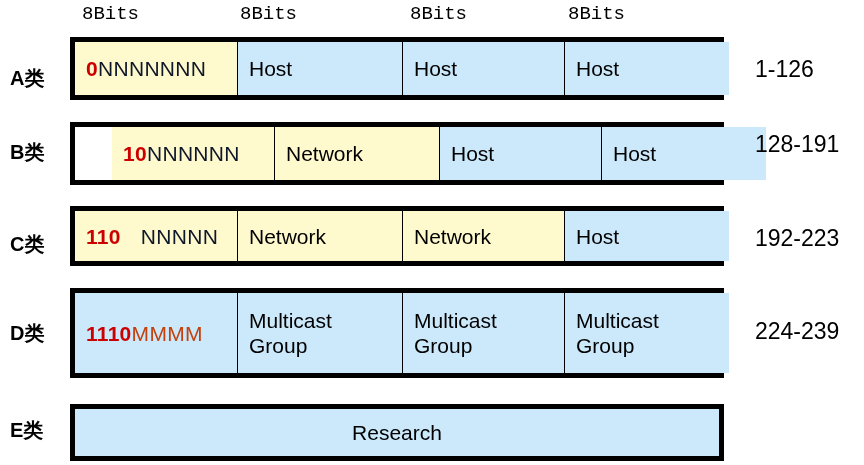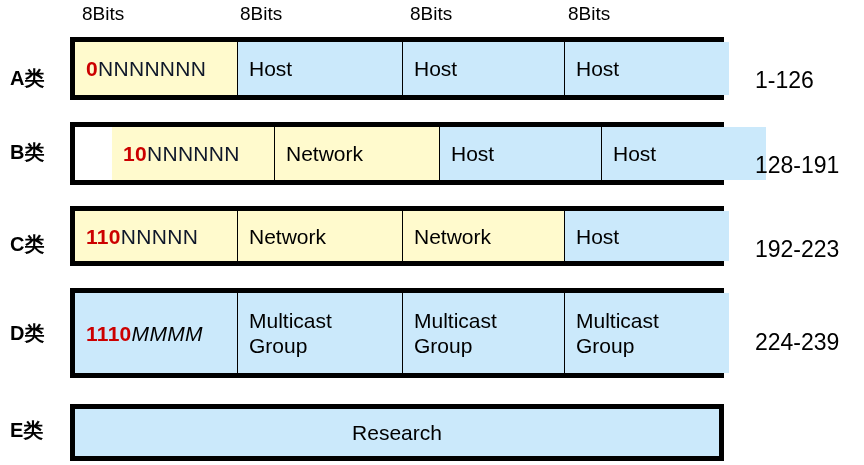--- a/index.html
+++ b/index.html
@@ -25,20 +25,21 @@
     height: 465px;
   }
 
   
   .bits-header {
     position: absolute;
     left: 0;
     top: 0;
     width: 864px;
     height: 32px;
+    font-family: Liberation Mono, monospace;
   }
   .bits-label {
     position: absolute;
     top: 3px;
     font-size: 19px;
     line-height: 22px;
     color: #000000;
     white-space: nowrap;
   }
 
@@ -60,21 +61,20 @@
     color: #000000;
   }
 
   .range-label {
     position: absolute;
     left: 755px;
     font-size: 23px;
     line-height: 1;
     white-space: nowrap;
     color: #000000;
-    margin-top: 11px;
   }
 
   
   .band {
     position: absolute;
     left: 70px;
     box-sizing: border-box;
     border: 5px solid #000000;
     background: #ffffff;
     display: flex;
@@ -107,23 +107,22 @@
   .bits-prefix {
     color: #cc0000;
     font-weight: bold;
     letter-spacing: 0.3px;
   }
   .bits-n {
     color: #0f172a;
     letter-spacing: 0.3px;
   }
   .bits-m {
-    color: #000000;
+    color: #c2410c;
     letter-spacing: 0.3px;
-    font-style: italic;
   }
   .pattern-cell {
     letter-spacing: 0px;
   }
 </style>
 </head>
 <body>
 
 <div id="diagram">
 
@@ -150,27 +149,27 @@
   <div class="class-row">
     <span class="class-name" style="top: 142px;">B类</span>
     <div class="band" style="top: 122px; height: 63px; width: 654px; left: 70px; padding-left: 37px;">
       <div class="cell yellow pattern-cell" style="width: 163px; flex: 0 0 163px;">
         <span class="bits-prefix">10</span><span class="bits-n">NNNNNN</span>
       </div>
       <div class="cell yellow" style="width: 165px; flex: 0 0 165px;">Network</div>
       <div class="cell blue" style="width: 162px; flex: 0 0 162px;">Host</div>
       <div class="cell blue" style="width: 164px; flex: 0 0 164px;">Host</div>
     </div>
-    <span class="range-label" style="top: 143px;">128-191</span>
+    <span class="range-label" style="top: 133px;">128-191</span>
   </div>
 
   <div class="class-row">
     <span class="class-name" style="top: 234px;">C类</span>
     <div class="band" style="top: 206px; height: 60px; width: 654px; left: 70px;">
-      <div class="cell yellow pattern-cell" style="width: 163px; flex: 0 0 163px;">
+      <div class="cell yellow pattern-cell" style="width: 163px; flex: 0 0 163px; gap: 20px;">
         <span class="bits-prefix">110</span><span class="bits-n">NNNNN</span>
       </div>
       <div class="cell yellow" style="width: 165px; flex: 0 0 165px;">Network</div>
       <div class="cell yellow" style="width: 162px; flex: 0 0 162px;">Network</div>
       <div class="cell blue" style="width: 164px; flex: 0 0 164px;">Host</div>
     </div>
     <span class="range-label" style="top: 227px;">192-223</span>
   </div>
 
   <div class="class-row">

